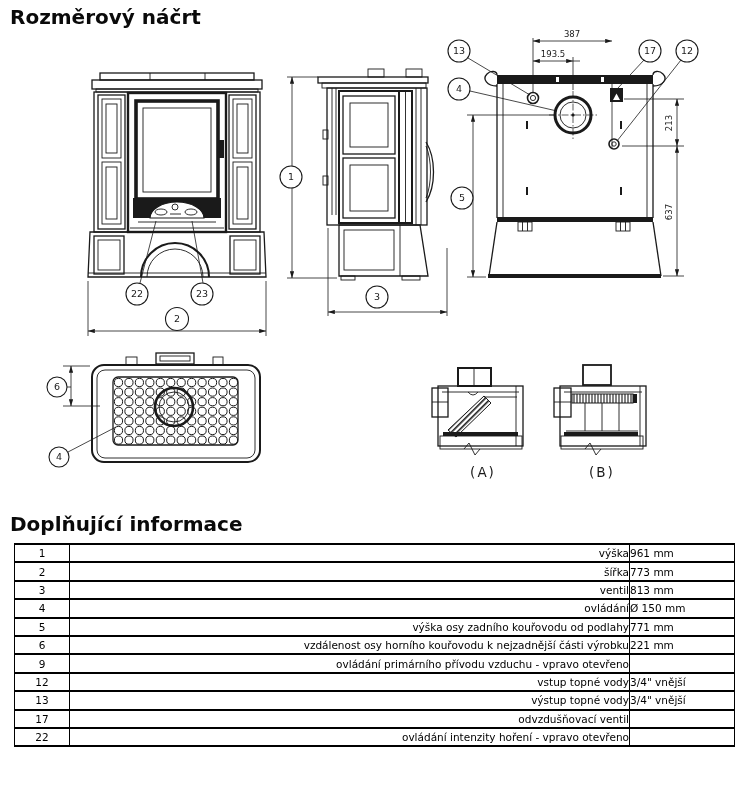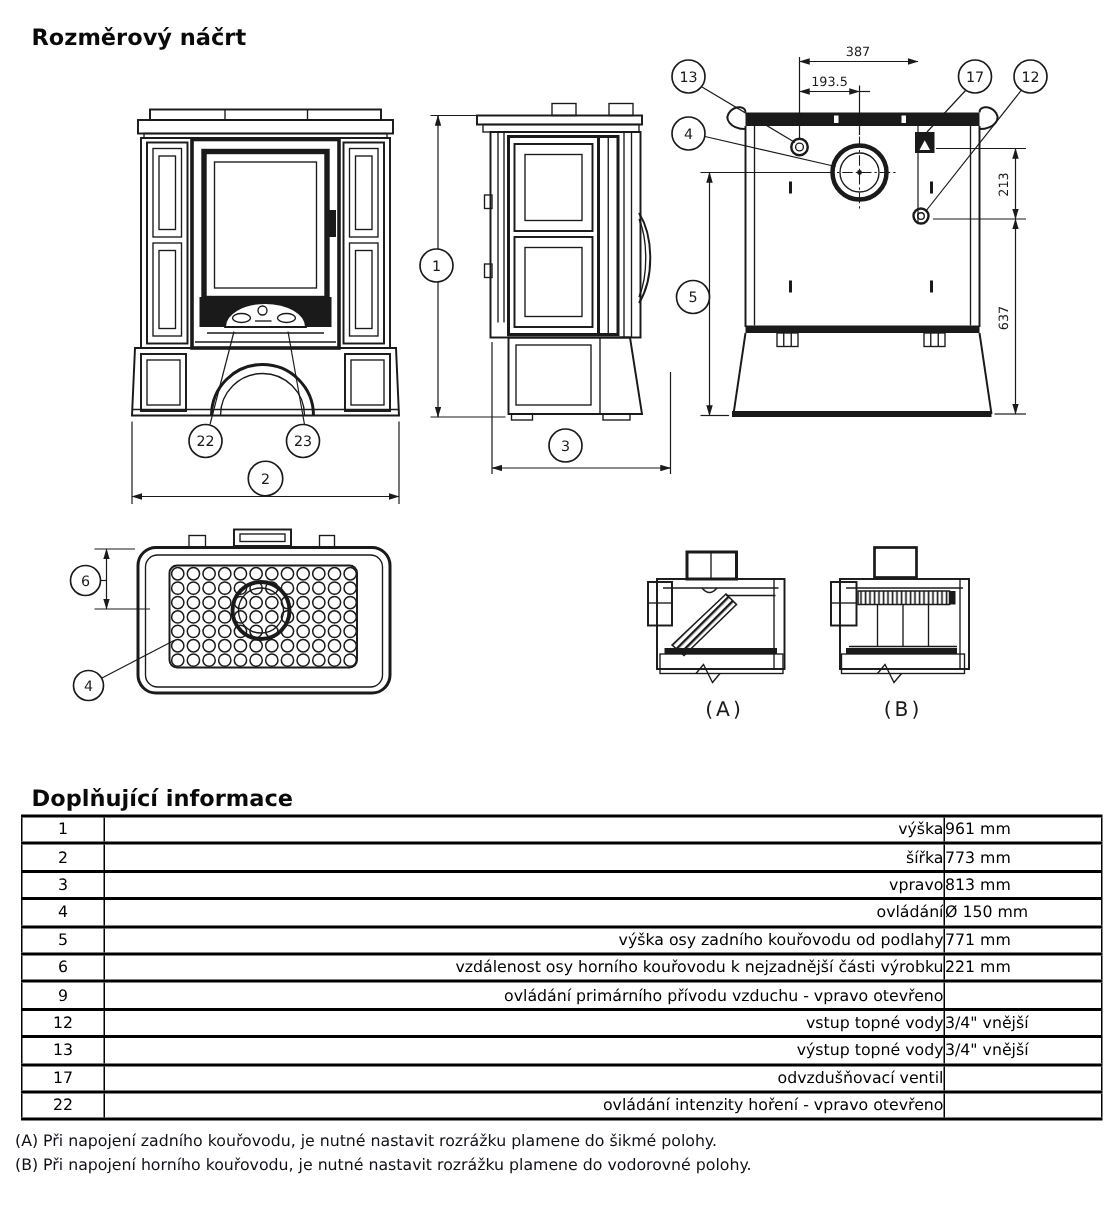--- a/index.html
+++ b/index.html
@@ -1,20 +1,20 @@
 <!DOCTYPE html>
 <html><head>
 <meta charset="utf-8">
 <style>
   html,body { margin:0; padding:0; background:#fff; }
   .page {
     position:relative; width:742px; height:803px; background:#fff; overflow:hidden;
     font-family:"DejaVu Sans","Liberation Sans",sans-serif; color:#000;
   }
-  .h-title { position:absolute; margin:11px; font-size:15px; font-weight:bold; color:#0a0a0a; letter-spacing:0; }
+  .h-title { position:absolute; margin:0; font-size:20px; font-weight:bold; color:#0a0a0a; letter-spacing:0; }
   #title1 { left:10px; top:5px; }
   #title2 { left:10px; top:512px; }
 
   svg.drawing { position:absolute; left:0; top:22px; }
   svg .ln  { fill:none; stroke:#1a1a1a; stroke-width:1.3; }
   svg .l1  { fill:none; stroke:#1a1a1a; stroke-width:0.9; }
   svg .thk { fill:none; stroke:#1a1a1a; stroke-width:2.4; }
   svg .fil { fill:#1a1a1a; stroke:none; }
   svg .dim { fill:none; stroke:#1a1a1a; stroke-width:0.8; }
   svg .dsh { fill:none; stroke:#1a1a1a; stroke-width:0.7; stroke-dasharray:7 2 1.5 2; }
@@ -397,21 +397,21 @@
         <td class="c-desc">výška</td>
         <td class="c-val">961 mm</td>
       </tr>
       <tr>
         <td class="c-num">2</td>
         <td class="c-desc">šířka</td>
         <td class="c-val">773 mm</td>
       </tr>
       <tr>
         <td class="c-num">3</td>
-        <td class="c-desc">vpravo</td>
+        <td class="c-desc">ventil</td>
         <td class="c-val">813 mm</td>
       </tr>
       <tr>
         <td class="c-num">4</td>
         <td class="c-desc">ovládání</td>
         <td class="c-val">Ø 150 mm</td>
       </tr>
       <tr>
         <td class="c-num">5</td>
         <td class="c-desc">výška osy zadního kouřovodu od podlahy</td>
@@ -443,18 +443,14 @@
         <td class="c-val"></td>
       </tr>
       <tr>
         <td class="c-num">22</td>
         <td class="c-desc">ovládání intenzity hoření - vpravo otevřeno</td>
         <td class="c-val"></td>
       </tr>
     </tbody>
   </table>
 
-  <div class="footnotes">
-    <div>(A) Při napojení zadního kouřovodu, je nutné nastavit rozrážku plamene do šikmé polohy.</div>
-    <div>(B) Při napojení horního kouřovodu, je nutné nastavit rozrážku plamene do vodorovné polohy.</div>
-  </div>
 
 </div>
 
 </body></html>

